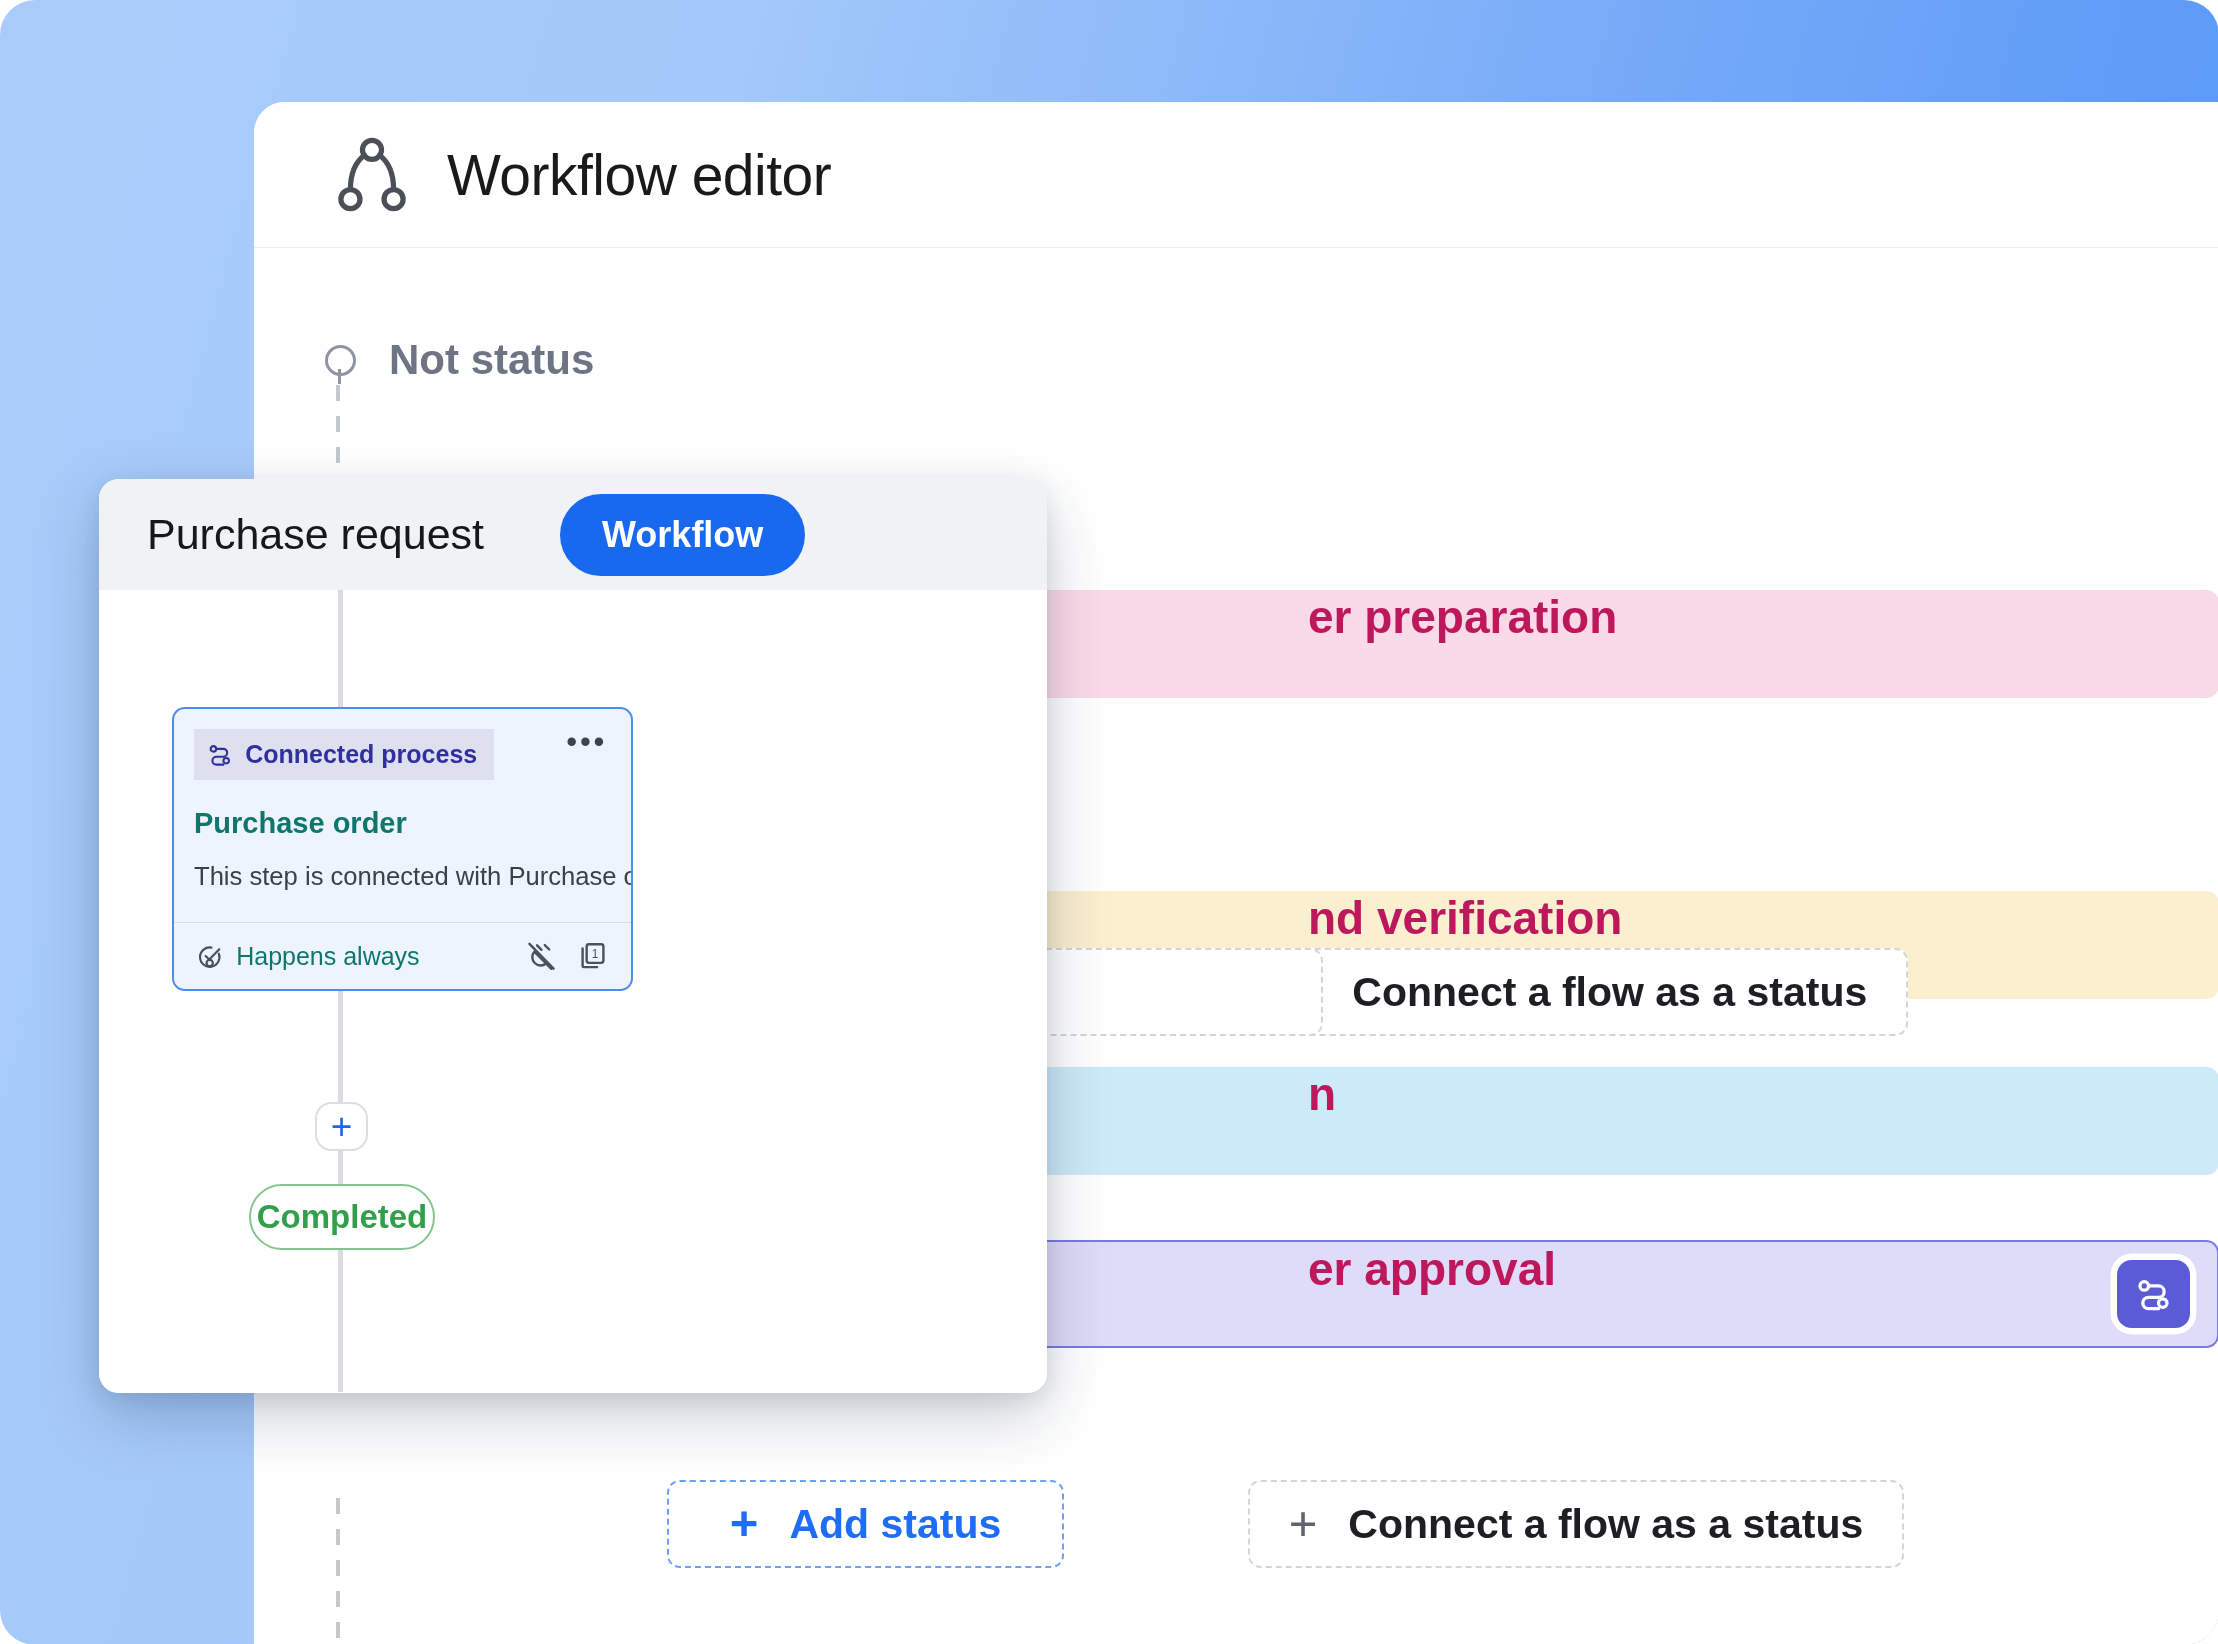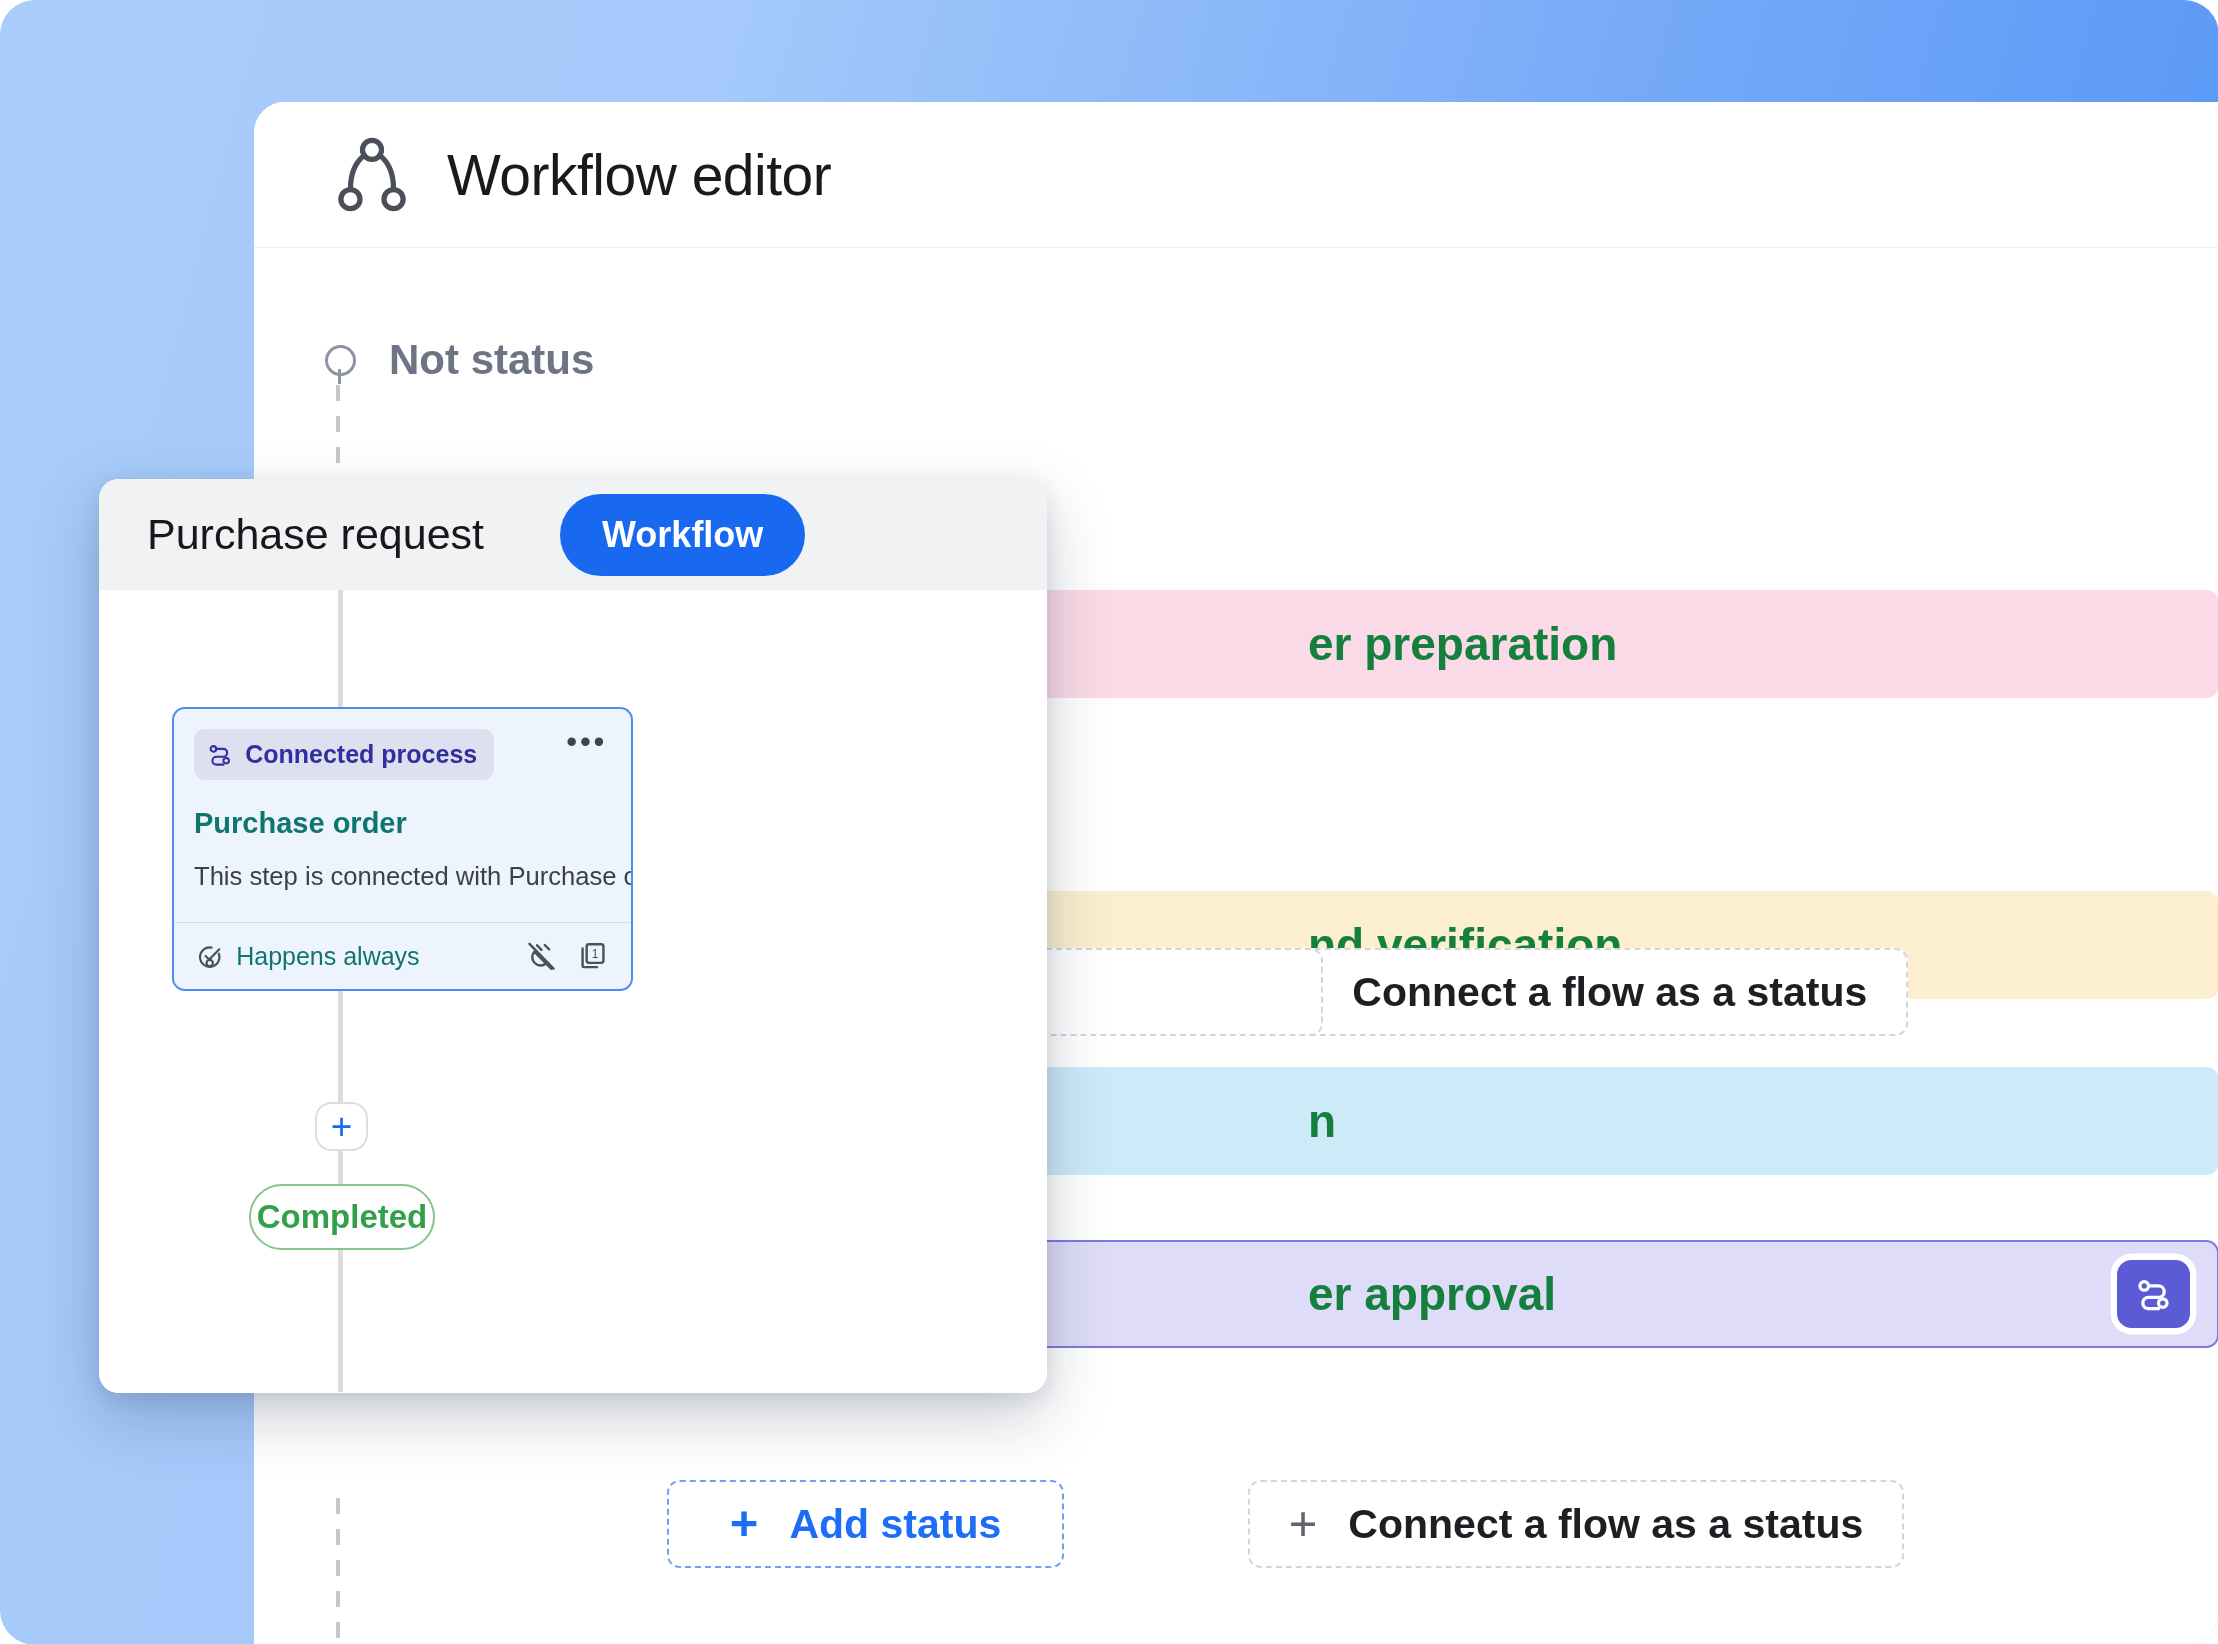--- a/index.html
+++ b/index.html
@@ -91,27 +91,26 @@
     font-size: 42px;
     font-weight: 700;
     color: #6d7484;
     white-space: nowrap;
   }
 
   
   .status-bar {
     position: absolute;
     display: flex;
-    align-items: center;
     height: 108px;
     border-radius: 12.8px;
     padding-left: 49px;
     font-size: 46px;
     font-weight: 700;
-    color: #15803d;
+    color: #be185d;
     white-space: nowrap;
   }
   .status-bar.bordered { border: 2.7px solid #7b7ae0; }
   .status-bar .bar-action {
     position: absolute;
     right: 27.4px; top: 50%;
     transform: translateY(-50%);
     width: 73px; height: 68px;
     background: #5b5bd6;
     border-radius: 14.6px;
@@ -213,21 +212,21 @@
     border: 2.7px solid #4e8cf0;
     border-radius: 12.8px;
     overflow: hidden;
   }
   #process-card-main { padding: 20px 20px 31px 20px; position: relative; }
   #process-badge {
     display: inline-flex;
     align-items: center;
     gap: 12.8px;
     background: #dfe0ef;
-    border-radius: 11px;
+    border-radius: 1px;
     padding: 11px 16.4px 11px 12.8px;
   }
   #process-badge-label {
     font-size: 25px;
     font-weight: 700;
     color: #2f2f9e;
     white-space: nowrap;
   }
   #process-menu {
     position: absolute;

